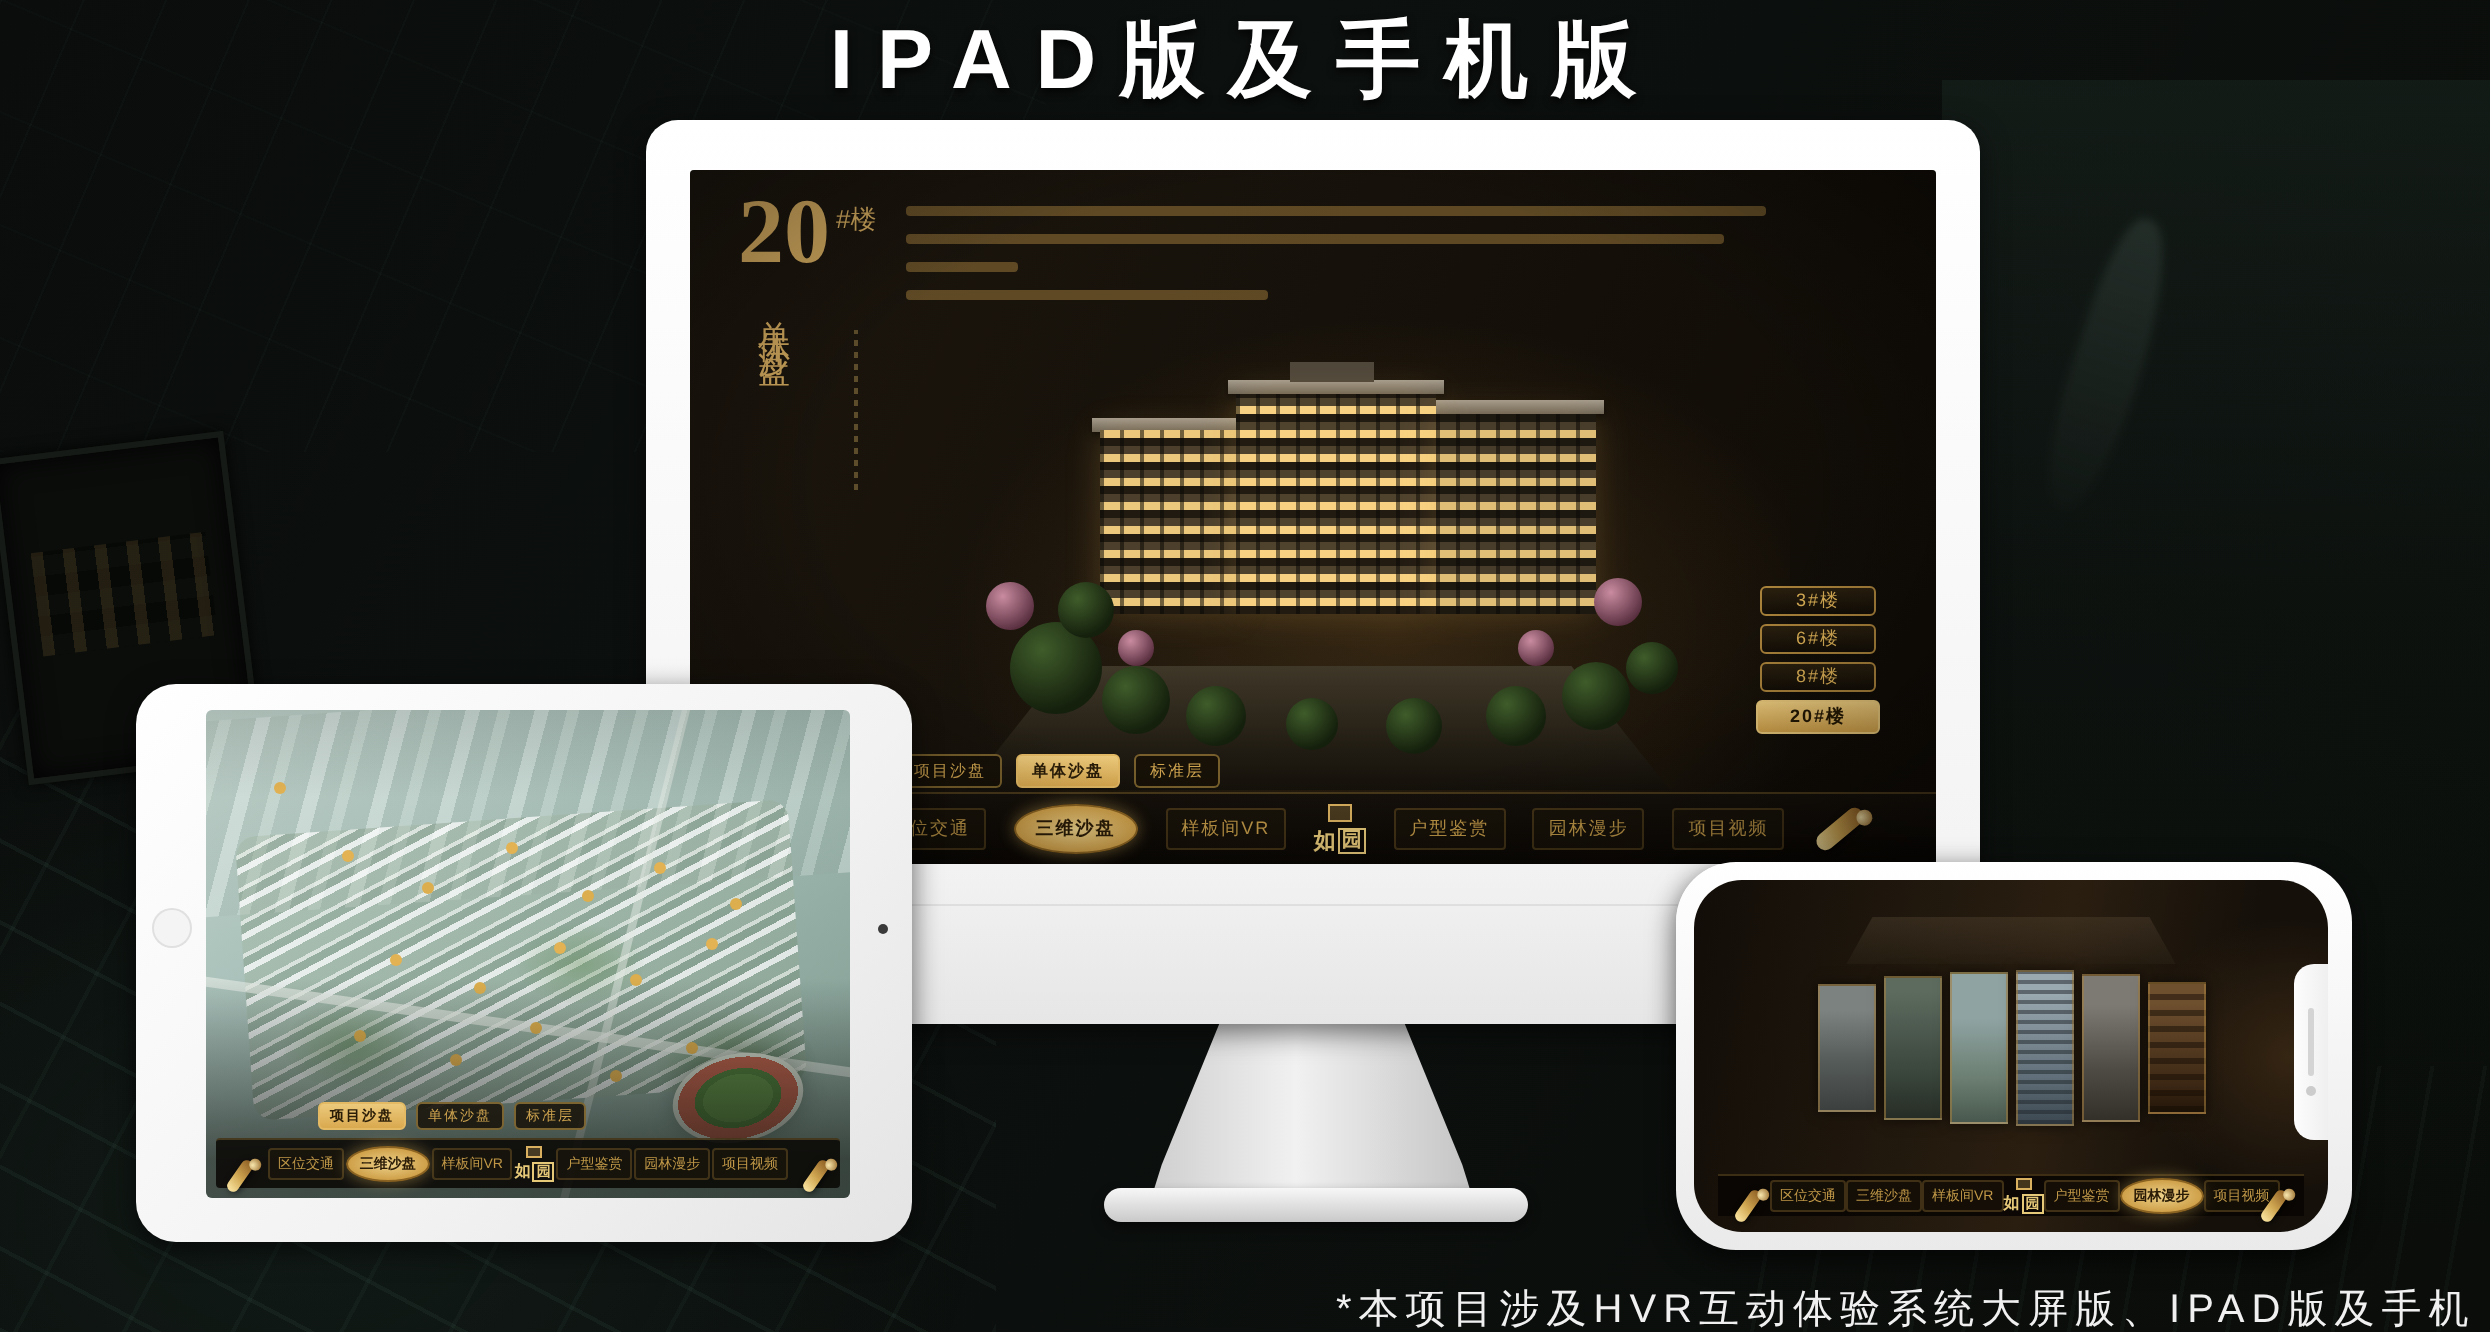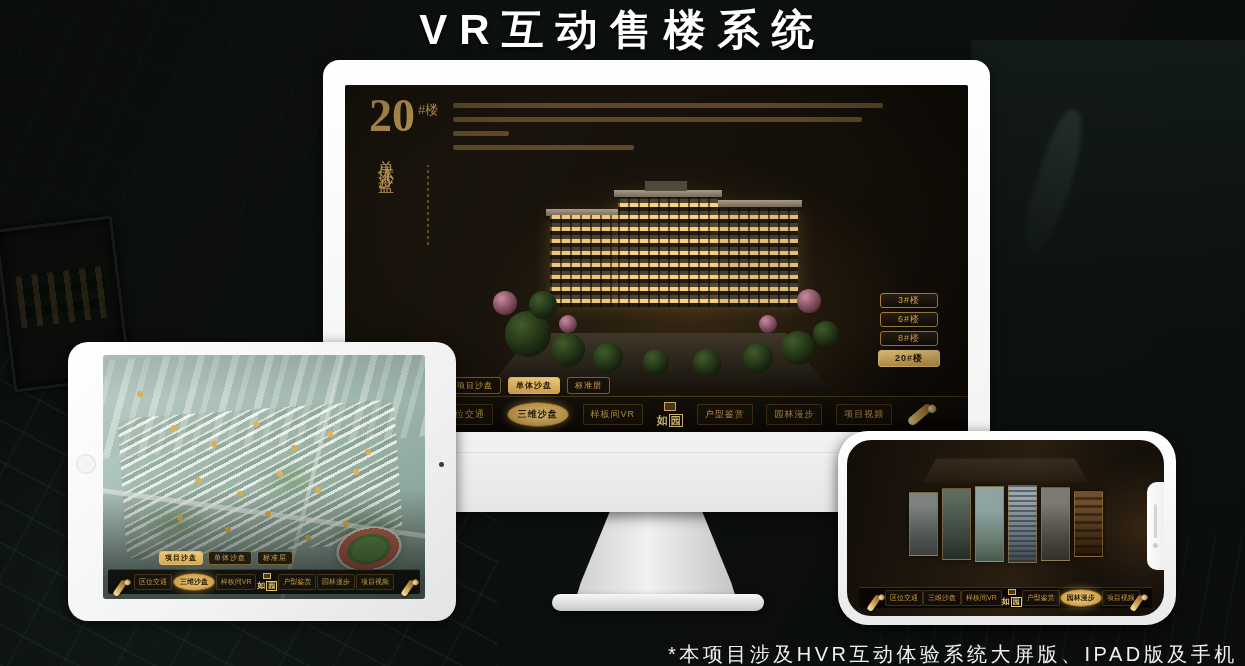--- a/index.html
+++ b/index.html
@@ -195,21 +195,21 @@
 
   <div class="bg-tl"></div>
   <div class="bg-bl"></div>
   <div class="bg-right"></div>
   <div class="bg-right-river"></div>
   <div class="bg-br"></div>
   <div class="bg-plaque">
     <div class="bg-plaque-inner"></div>
   </div>
 
-  <div class="title">VR互动售楼系统</div>
+  <div class="title">IPAD版及手机版</div>
 
   <div class="monitor-stand"></div>
   <div class="monitor-foot"></div>
   <div class="monitor">
     <div class="monitor-chin-line"></div>
     <div class="screen">
 
       <div class="headline">
         <div class="h-row">
           <span class="h-num">20</span>

